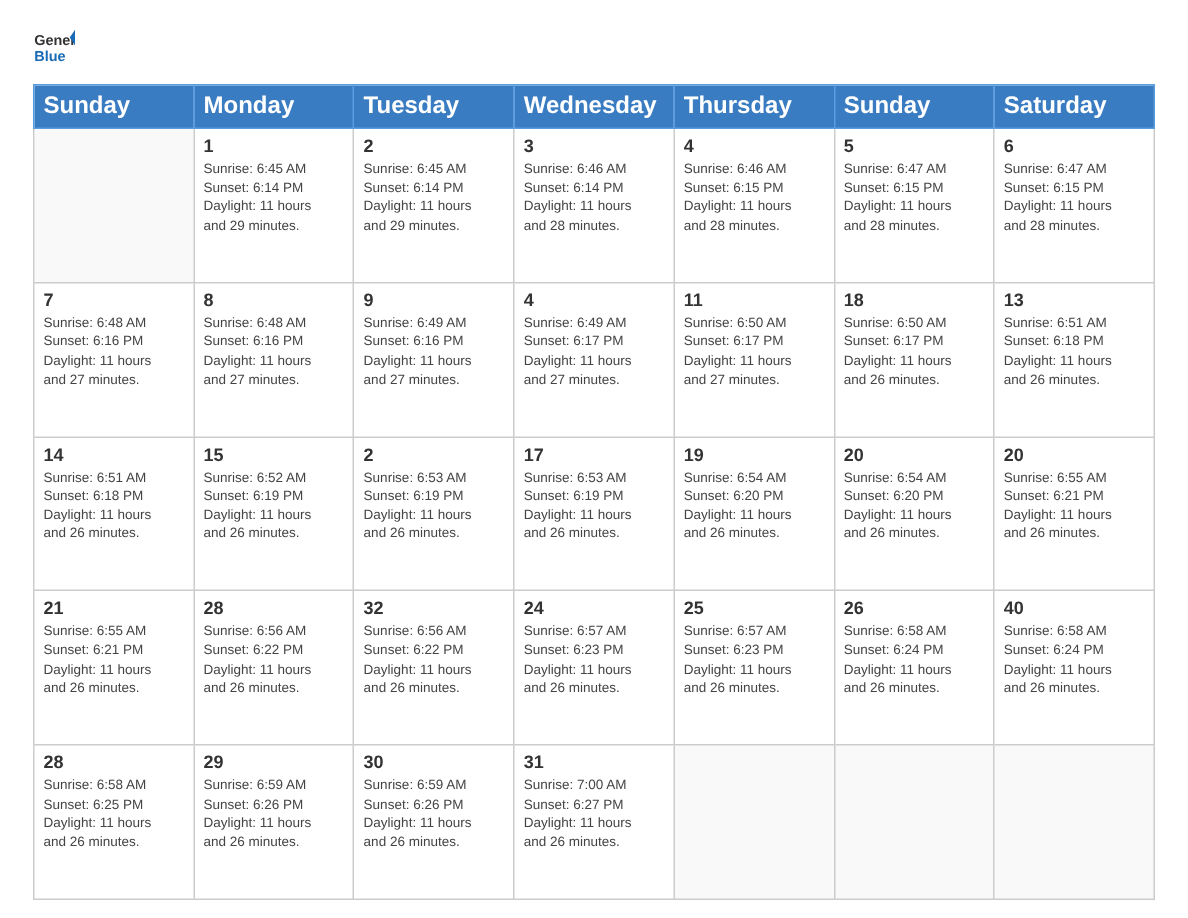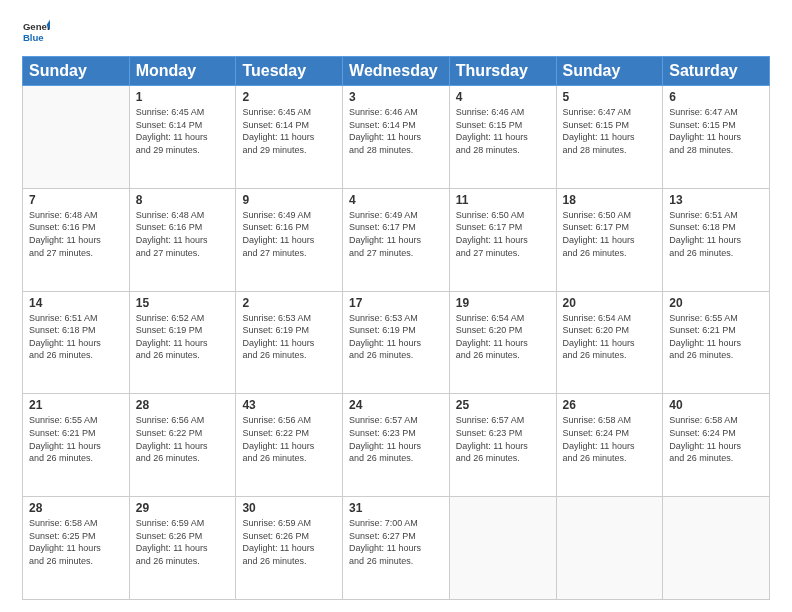--- a/index.html
+++ b/index.html
@@ -204,21 +204,21 @@
         <tr>
           <td>
             <span class="day-num">21</span>
             <div class="cell-text">Sunrise: 6:55 AM<br>Sunset: 6:21 PM<br>Daylight: 11 hours<br>and 26 minutes.</div>
           </td>
           <td>
             <span class="day-num">28</span>
             <div class="cell-text">Sunrise: 6:56 AM<br>Sunset: 6:22 PM<br>Daylight: 11 hours<br>and 26 minutes.</div>
           </td>
           <td>
-            <span class="day-num">43</span>
+            <span class="day-num">32</span>
             <div class="cell-text">Sunrise: 6:56 AM<br>Sunset: 6:22 PM<br>Daylight: 11 hours<br>and 26 minutes.</div>
           </td>
           <td>
             <span class="day-num">24</span>
             <div class="cell-text">Sunrise: 6:57 AM<br>Sunset: 6:23 PM<br>Daylight: 11 hours<br>and 26 minutes.</div>
           </td>
           <td>
             <span class="day-num">25</span>
             <div class="cell-text">Sunrise: 6:57 AM<br>Sunset: 6:23 PM<br>Daylight: 11 hours<br>and 26 minutes.</div>
           </td>

